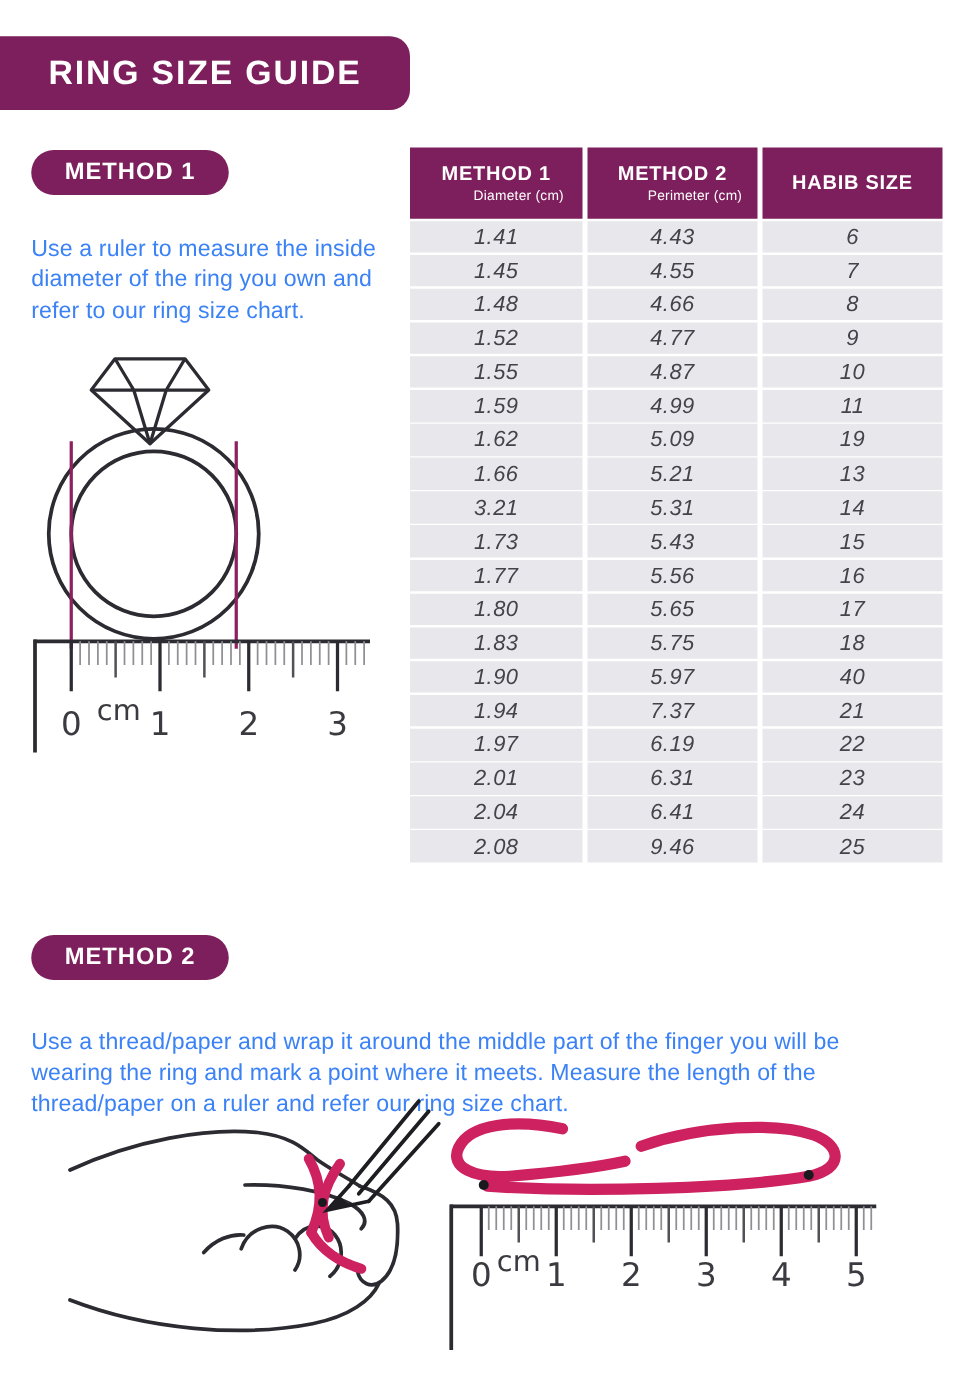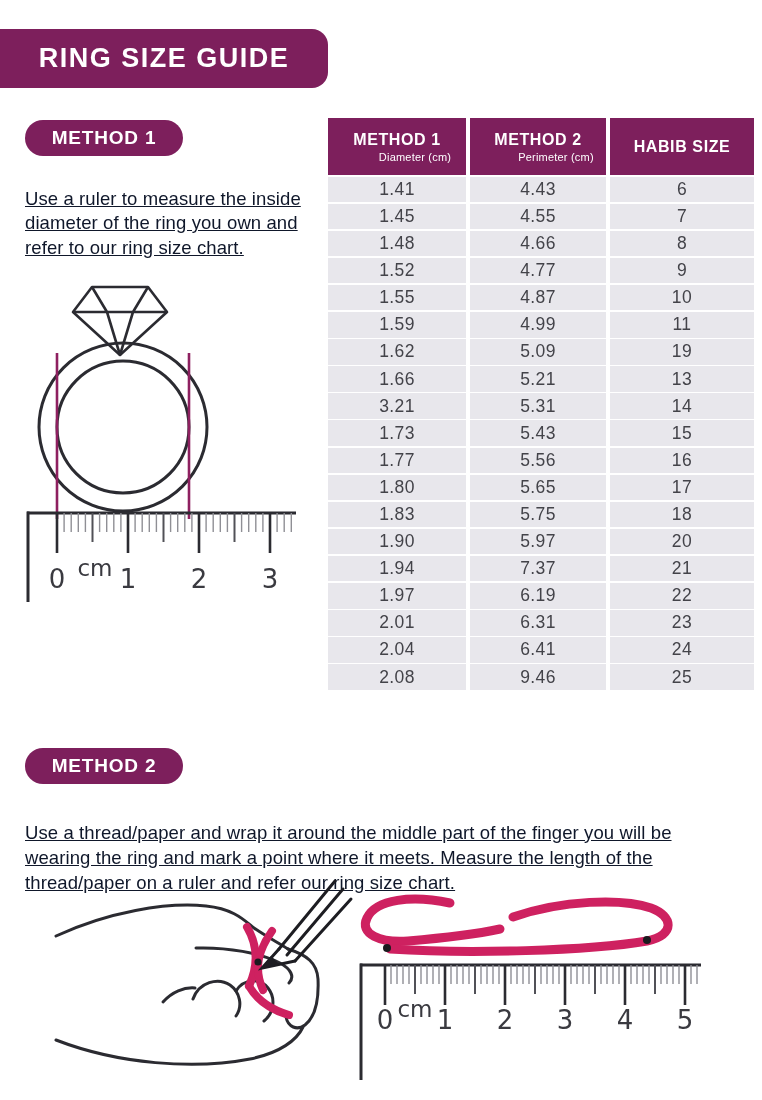--- a/index.html
+++ b/index.html
@@ -12,34 +12,34 @@
     border-radius:0 16px 16px 0;display:flex;align-items:center;justify-content:center;}
   #banner span{color:#fff;font-weight:bold;font-size:27px;letter-spacing:1.5px;}
 
   
   .badge{width:158px;height:36px;background:var(--brand);border-radius:19px;
     display:flex;align-items:center;justify-content:center;color:#fff;
     font-weight:bold;font-size:19px;letter-spacing:.8px;}
   #badge1{left:25px;top:120px;} #badge2{left:25px;top:748px;}
 
   
-  .desc{color:#0f172a;font-size:18.5px;line-height:24.5px;letter-spacing:.1px;text-decoration:underline;}
+  .desc{color:#3b82f6;font-size:18.5px;line-height:24.5px;letter-spacing:.1px;}
   #desc1{left:25px;top:168px;width:276px;}
   #desc2{left:25px;top:801px;width:706px;line-height:25px;}
 
   
   #size-chart{left:328px;top:118px;width:426px;}
   .thead,.trow{display:grid;grid-template-columns:138px 136px 144px;column-gap:4px;}
   .th{background:var(--brand);height:57px;color:#fff;display:flex;flex-direction:column;
       align-items:center;justify-content:center;text-align:center;}
   .th .t{font-size:16px;font-weight:bold;letter-spacing:.6px;}
   .th .s{font-size:11px;margin-top:2px;letter-spacing:.2px;padding-left:36px;}
   .trow{margin-top:1.6px;}
   .tcell{background:#e8e7ec;height:25.5px;display:flex;align-items:center;
-      justify-content:center;font-size:17.5px;color:#434349;letter-spacing:.4px;}
+      justify-content:center;font-size:17.5px;color:#434349;letter-spacing:.4px;font-style:italic;}
 
   svg text.rlabel{font-family:"DejaVu Sans",sans-serif;font-size:26px;fill:#3a3a40;}
   svg text.unit{font-size:23px;}
   :root{--brand:#7D1F5C;}
 </style>
 </head>
 <body>
 
 <div id="banner" class="abs">
   <span>RING SIZE GUIDE</span>
@@ -182,21 +182,21 @@
         <div class="tcell">17</div>
       </div>
       <div class="trow">
         <div class="tcell">1.83</div>
         <div class="tcell">5.75</div>
         <div class="tcell">18</div>
       </div>
       <div class="trow">
         <div class="tcell">1.90</div>
         <div class="tcell">5.97</div>
-        <div class="tcell">20</div>
+        <div class="tcell">40</div>
       </div>
       <div class="trow">
         <div class="tcell">1.94</div>
         <div class="tcell">7.37</div>
         <div class="tcell">21</div>
       </div>
       <div class="trow">
         <div class="tcell">1.97</div>
         <div class="tcell">6.19</div>
         <div class="tcell">22</div>

